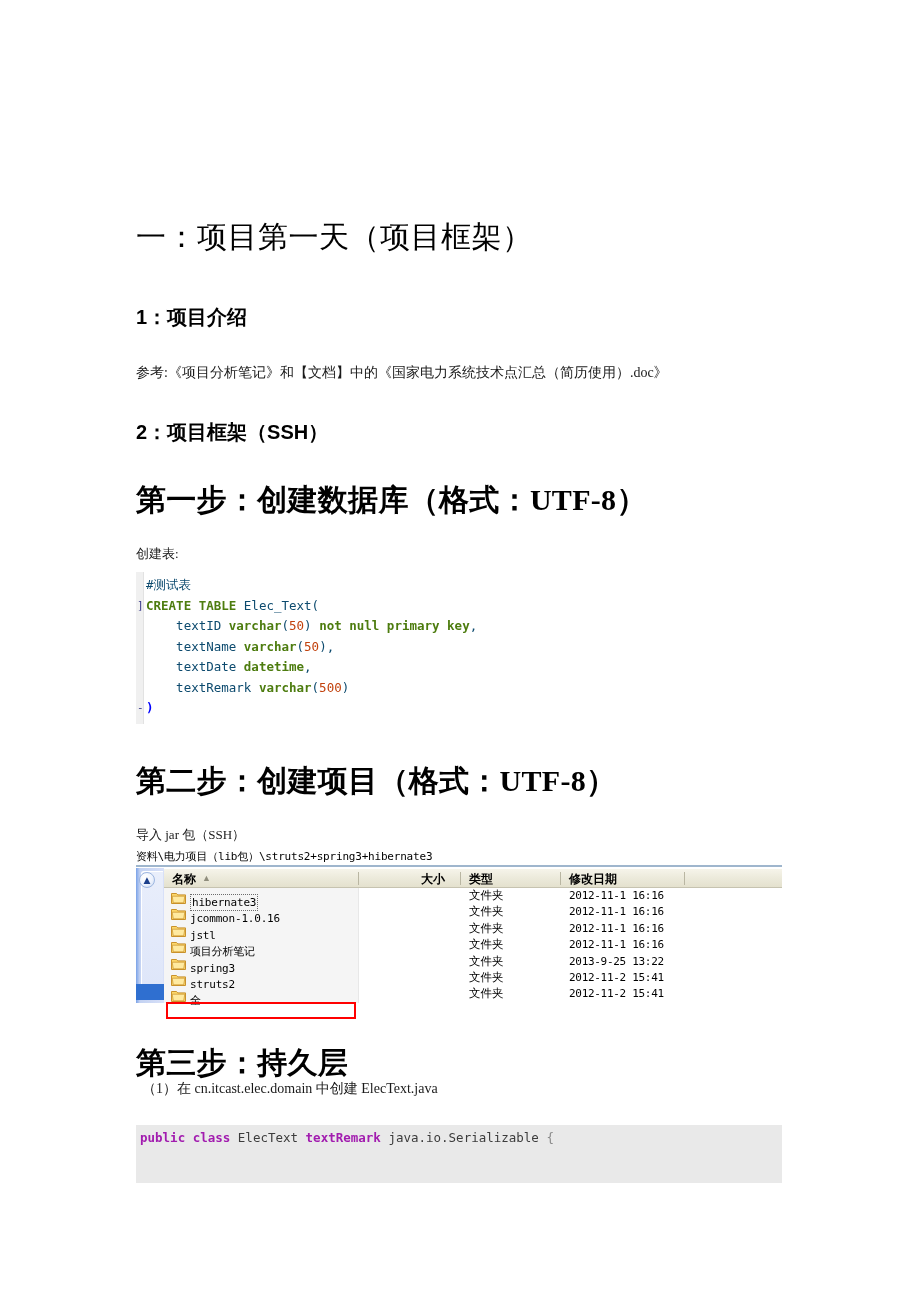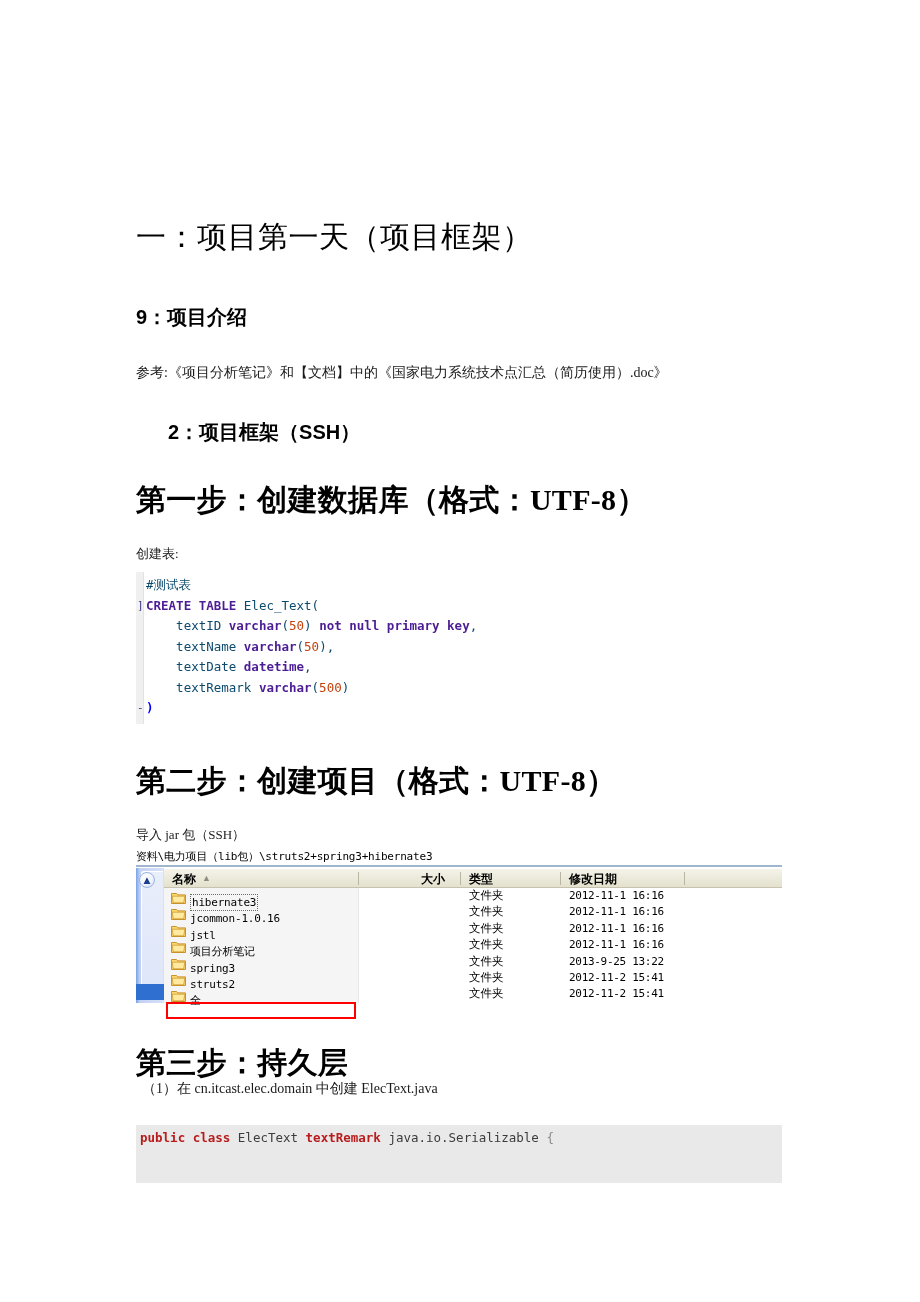--- a/index.html
+++ b/index.html
@@ -96,21 +96,21 @@
     left: 0; top: 0;
     width: 7px; height: 152px;
     background: #f0f0f0;
     border-right: 1px solid #e2e2e2;
   }
   .sql-lines {
     position: absolute;
     left: 10px; top: 3px;
   }
   .sql-line { height: 20.5px; }
-  .kw { color: #4c1d95; font-weight: 700; }
+  .kw { color: #4d7c0f; font-weight: 700; }
   .num { color: #c2410c; }
   .plain { color: #0c4a6e; }
   .brace { color: #0000ff; font-weight: 700; }
   .fold {
     position: absolute;
     left: 1px;
     color: #3a3a8c;
     font-family: "DejaVu Sans Mono", monospace;
     font-size: 11px;
   }
@@ -300,36 +300,36 @@
     font-family: "DejaVu Sans Mono", "Liberation Mono", monospace;
     font-size: 12.5px;
     line-height: 22px;
   }
   .java-line {
     position: absolute;
     left: 4px; top: 2px;
     white-ace: pre;
     white-space: pre;
   }
-  .jkw { color: #b91c1c; font-weight: 700; }
+  .jkw { color: #a21caf; font-weight: 700; }
   .jplain { color: #3c3c3c; }
   .jbrace { color: #8a8a8a; }
 </style>
 </head>
 <body>
 
 <div class="page">
 
 
   <div class="h1" style="top:218px;">一：项目第一天（项目框架）</div>
 
-  <div class="h2" style="top:303px;">9：项目介绍</div>
+  <div class="h2" style="top:303px;">1：项目介绍</div>
   <div class="body-text" style="top:363px;">参考:《项目分析笔记》和【文档】中的《国家电力系统技术点汇总（简历使用）.doc》</div>
 
-  <div class="h2" style="top:418px;margin-left:32px;">2：项目框架（SSH）</div>
+  <div class="h2" style="top:418px;">2：项目框架（SSH）</div>
 
   <div class="h3" style="top:485px;">第一步：创建数据库（格式：UTF-8）</div>
   <div class="small-text" style="top:545px;">创建表:</div>
 
   <div class="sql-block">
     <div class="sql-gutter"></div>
     <div class="sql-lines" id="sql-lines"><div class="sql-line"><span class="plain">#测试表</span></div><div class="sql-line"><span class="kw">CREATE TABLE </span><span class="plain">Elec_Text(</span></div><div class="sql-line"><span class="plain">    textID </span><span class="kw">varchar</span><span class="plain">(</span><span class="num">50</span><span class="plain">) </span><span class="kw">not null primary key</span><span class="plain">,</span></div><div class="sql-line"><span class="plain">    textName </span><span class="kw">varchar</span><span class="plain">(</span><span class="num">50</span><span class="plain">),</span></div><div class="sql-line"><span class="plain">    textDate </span><span class="kw">datetime</span><span class="plain">,</span></div><div class="sql-line"><span class="plain">    textRemark </span><span class="kw">varchar</span><span class="plain">(</span><span class="num">500</span><span class="plain">)</span></div><div class="sql-line"><span class="brace">)</span></div></div>
   <span class="fold" style="top: 23.5px;">]</span><span class="fold" style="top: 126px;">-</span></div>
 
   <div class="h3" style="top:766px;">第二步：创建项目（格式：UTF-8）</div>

